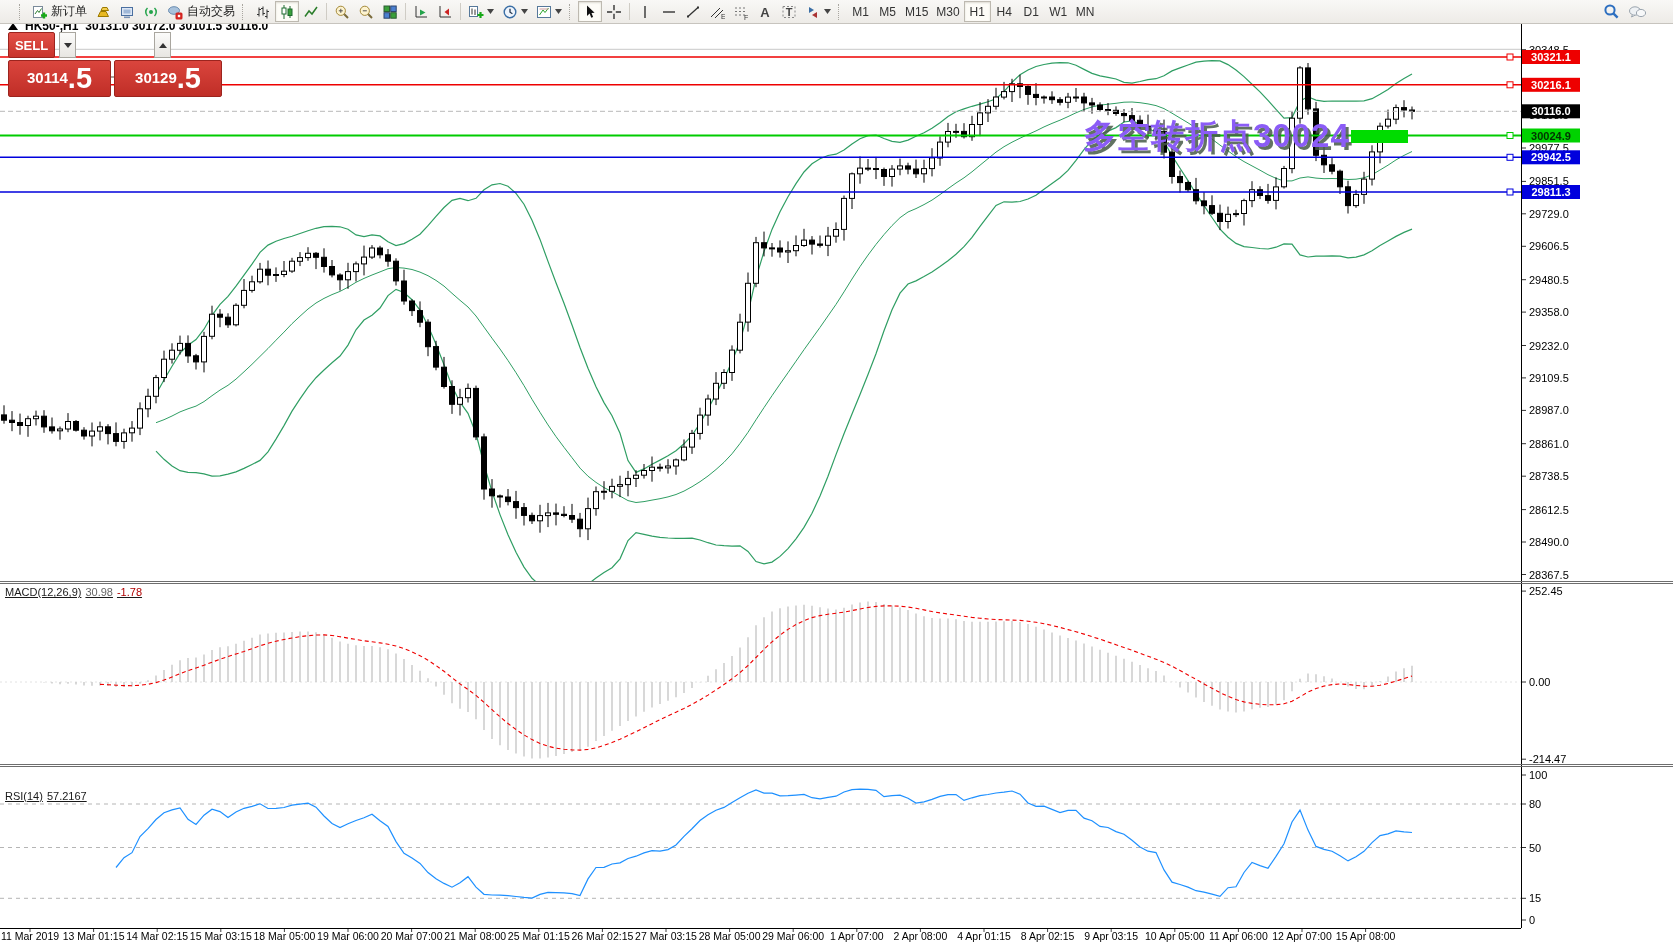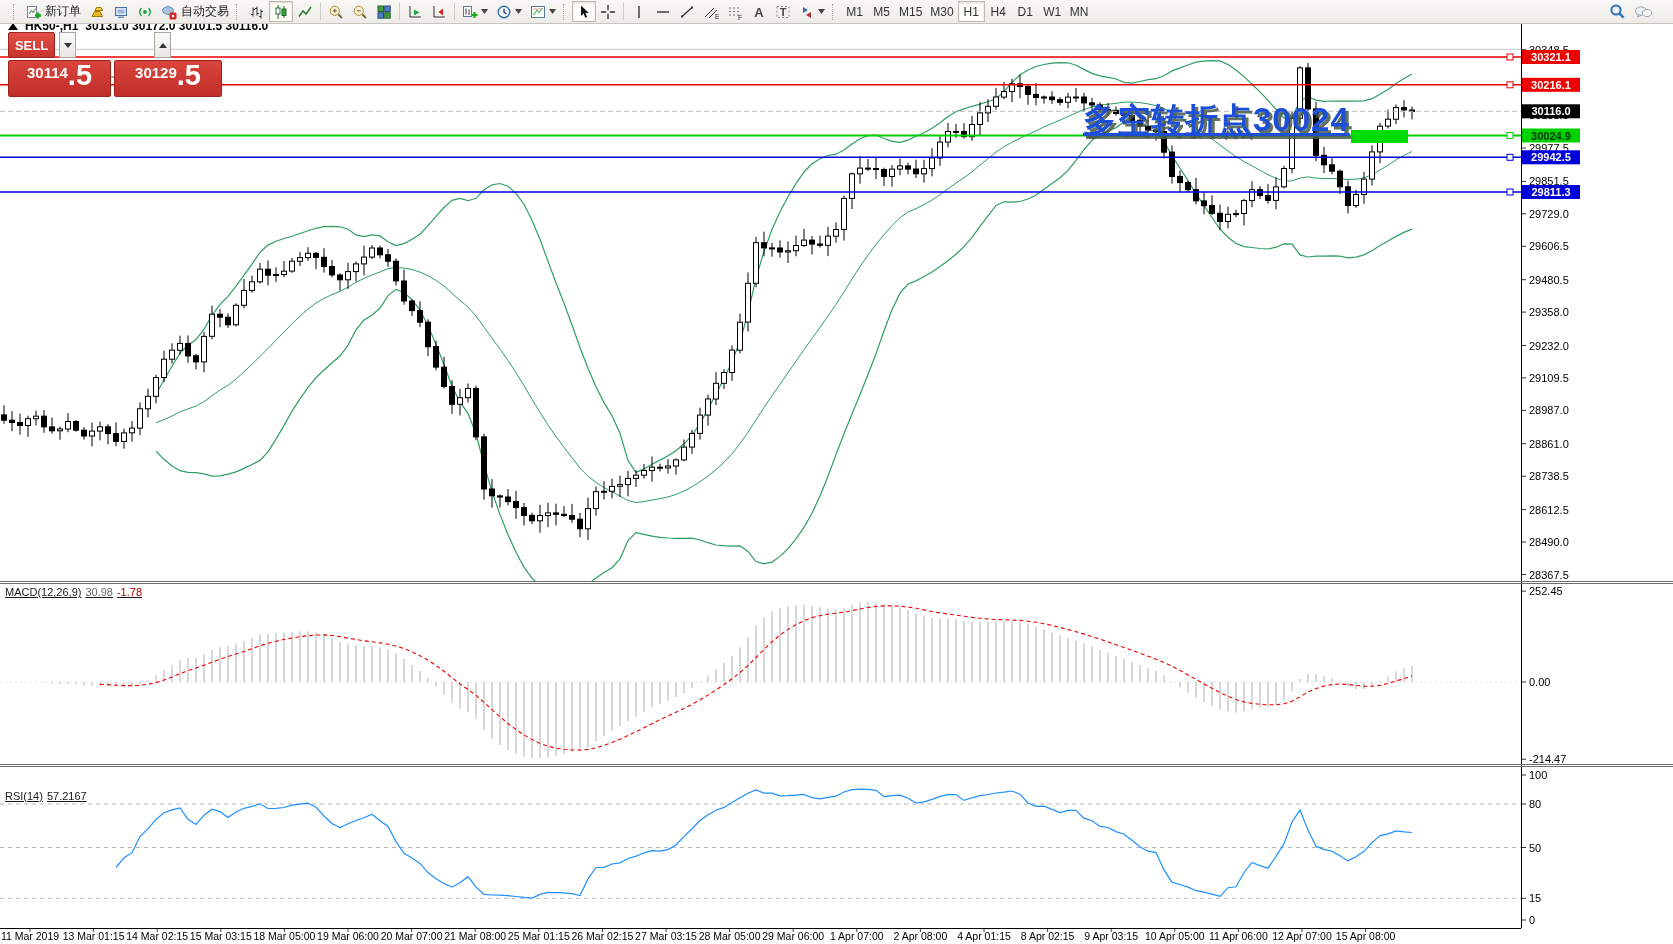--- a/index.html
+++ b/index.html
@@ -1,20 +1,20 @@
 <!DOCTYPE html>
 <html><head>
 <meta charset="utf-8">
 <style>
   html,body{margin:0;padding:0;background:#fff;width:1673px;height:944px;overflow:hidden;
     font-family:"Liberation Sans",sans-serif;-webkit-font-smoothing:antialiased;}
   
   .toolbar{position:absolute;left:0;top:0;width:1673px;height:24px;box-sizing:border-box;
     background:linear-gradient(#f9f8f6,#edebe7);border-bottom:1px solid #c7c4be;
-    display:flex;align-items:center;z-index:10;padding:0 10px;}
+    display:flex;align-items:center;z-index:10;padding:0 16px;}
   .tbtn{height:21px;min-width:23px;border:1px solid transparent;background:transparent;
     display:flex;align-items:center;justify-content:center;gap:3px;
     font:12px "Liberation Sans",sans-serif;color:#222;padding:0 3px;box-sizing:border-box;}
   .tbtn.active{background:#fdfcf7;border-color:#bdb9b0;box-shadow:inset 0 1px 2px #dedbd3;}
   .tbtn svg{display:block;}
   .grip{width:5px;height:16px;border-left:1px dotted #a9a6a0;margin:0 3px;}
   .sep{width:1px;height:17px;background:#cfccc5;margin:0 3px;}
   .tf{min-width:27px;color:#333;}
   .toolbar-right{margin-left:auto;display:flex;align-items:center;margin-right:6px;}
   
@@ -36,29 +36,29 @@
   .tp-buy{width:51px;border-radius:2px;margin-top:36px;}
   .spin{width:17px;background:linear-gradient(#fbfbfa,#e8e6e2);border:1px solid #a9a69f;
     display:flex;align-items:center;justify-content:center;margin-left:4px;}
   .spin.up{margin-left:0;margin-right:4px;}
   .tri-dn{width:0;height:0;border-left:4px solid transparent;border-right:4px solid transparent;border-top:5px solid #333;}
   .tri-up{width:0;height:0;border-left:4px solid transparent;border-right:4px solid transparent;border-bottom:5px solid #333;}
   .tp-vol{width:66px;border:1px solid #a9a69f;border-left:none;border-right:none;background:#0ea5e9;
     font:13px "Liberation Sans",sans-serif;text-align:right;padding:0 6px;box-sizing:content-box;margin-top:44px;}
   .tp-row2{display:flex;gap:3px;margin-top:2px;}
   .tp-price{height:34px;background:linear-gradient(#da453d,#c02e27);border:1px solid #9c241e;color:#fff;
-    display:flex;align-items:flex-start;justify-content:center;padding-bottom:1px;border-radius:2px;}
+    display:flex;align-items:center;justify-content:center;padding-bottom:1px;border-radius:2px;}
   .tp-price .pm{font:bold 15px "Liberation Sans",sans-serif;line-height:24px;}
   .tp-price .pb{font:bold 29px "Liberation Sans",sans-serif;line-height:28px;}
   .tp-price.sellp{width:101px;}
   .tp-price.buyp{width:106px;}
   
-  .annotation{position:absolute;left:1083px;top:98px;z-index:4;white-space:nowrap;
-    font:bold 33px "Liberation Sans",sans-serif;letter-spacing:1px;color:#1d4ed8;
-    text-shadow:3px 3px 0 rgba(70,90,70,.85);text-decoration:underline;}
+  .annotation{position:absolute;left:1083px;top:114px;z-index:4;white-space:nowrap;
+    font:bold 33px "Liberation Sans",sans-serif;letter-spacing:1px;color:#8b5cf6;
+    text-shadow:3px 3px 0 rgba(70,90,70,.85);}
   .annotation-bar{position:absolute;left:1351px;top:130px;width:57px;height:13px;background:#00dc00;z-index:4;}
 </style>
 </head>
 <body>
 
 <div class="toolbar">
   <div class="grip"></div>
 
   <button class="tbtn">
     <svg width="16" height="16">

